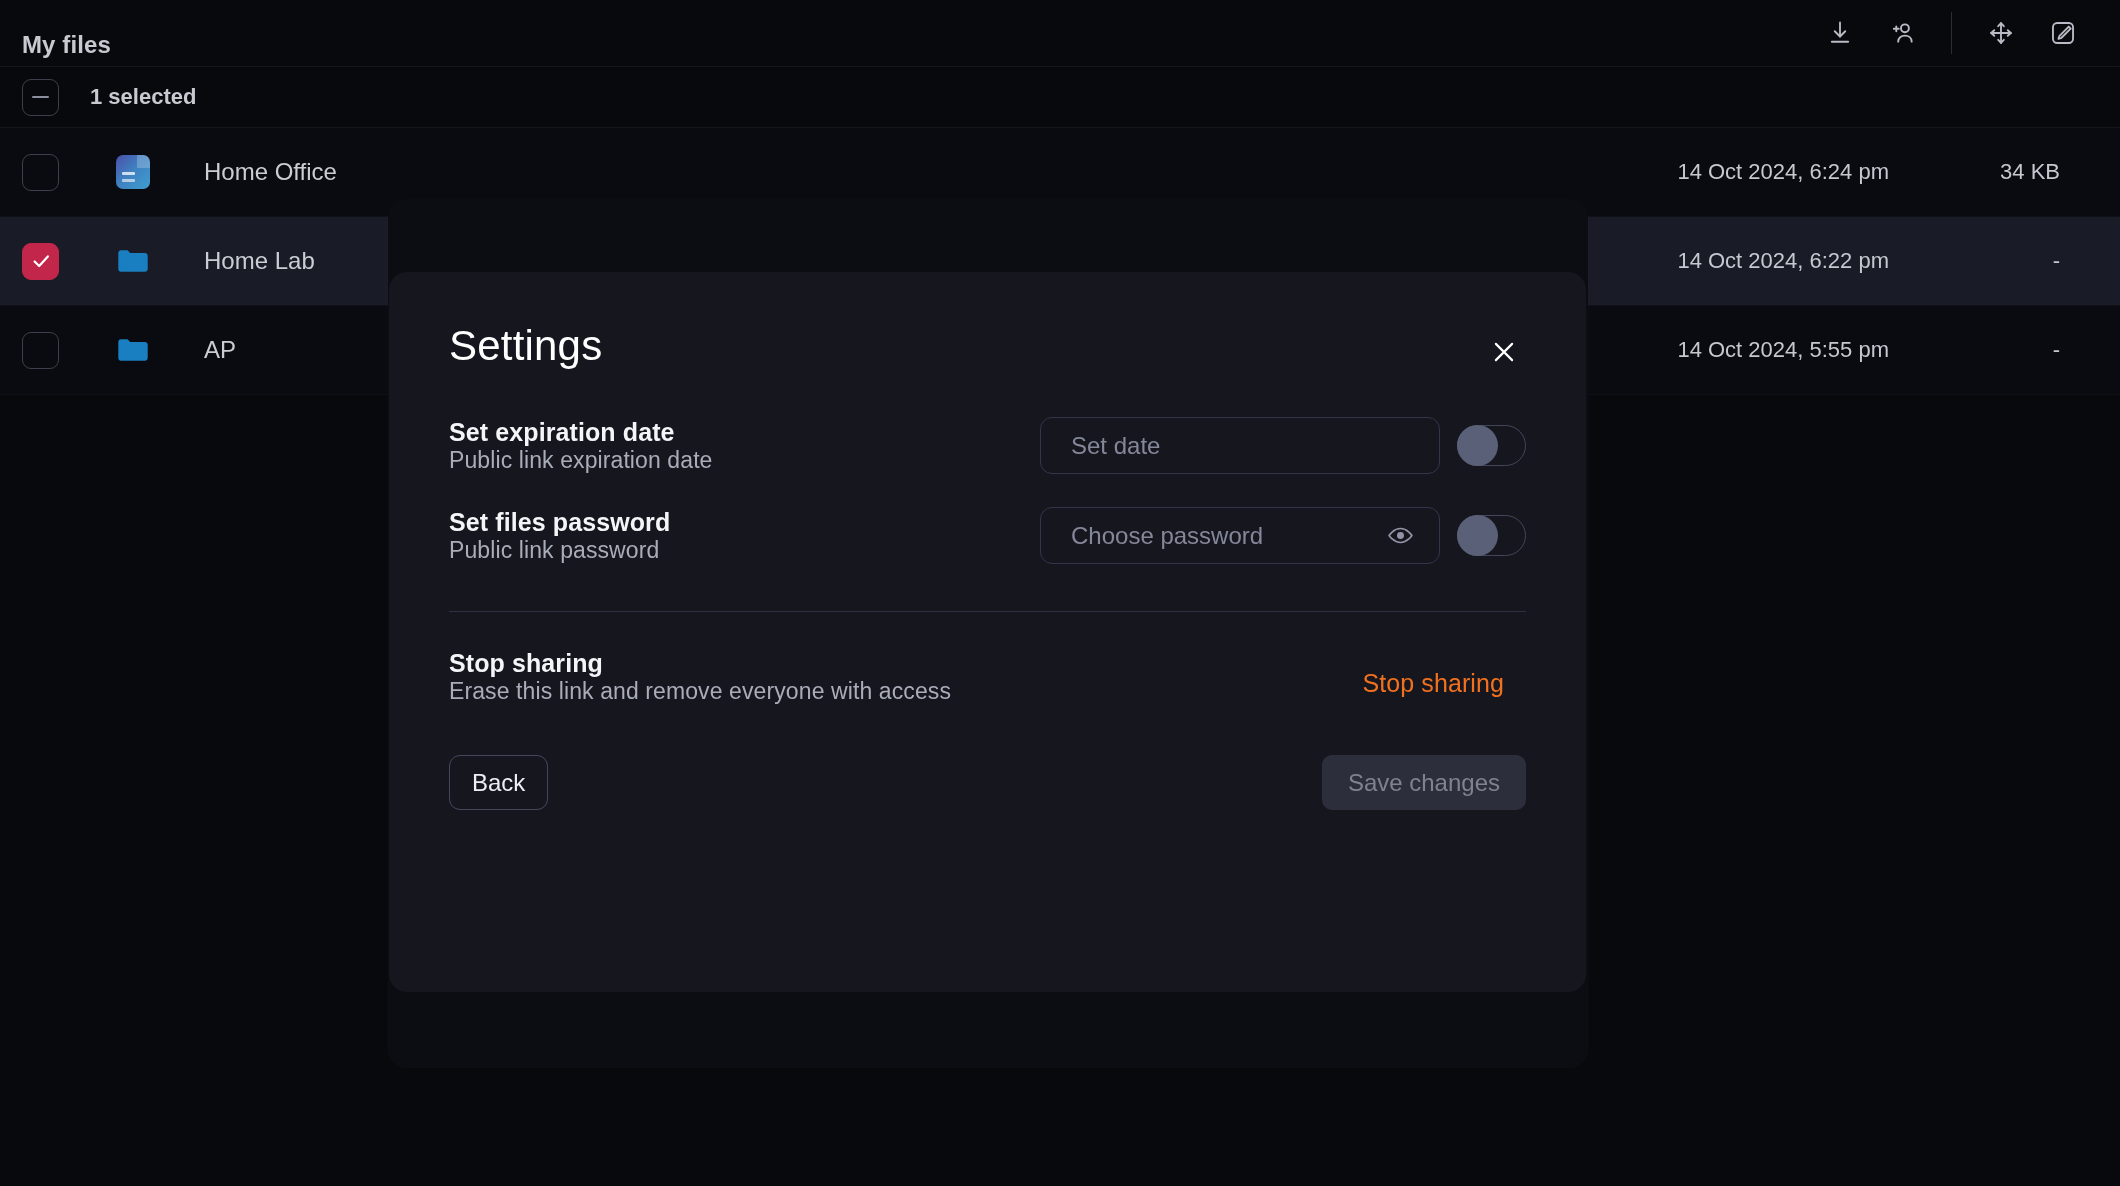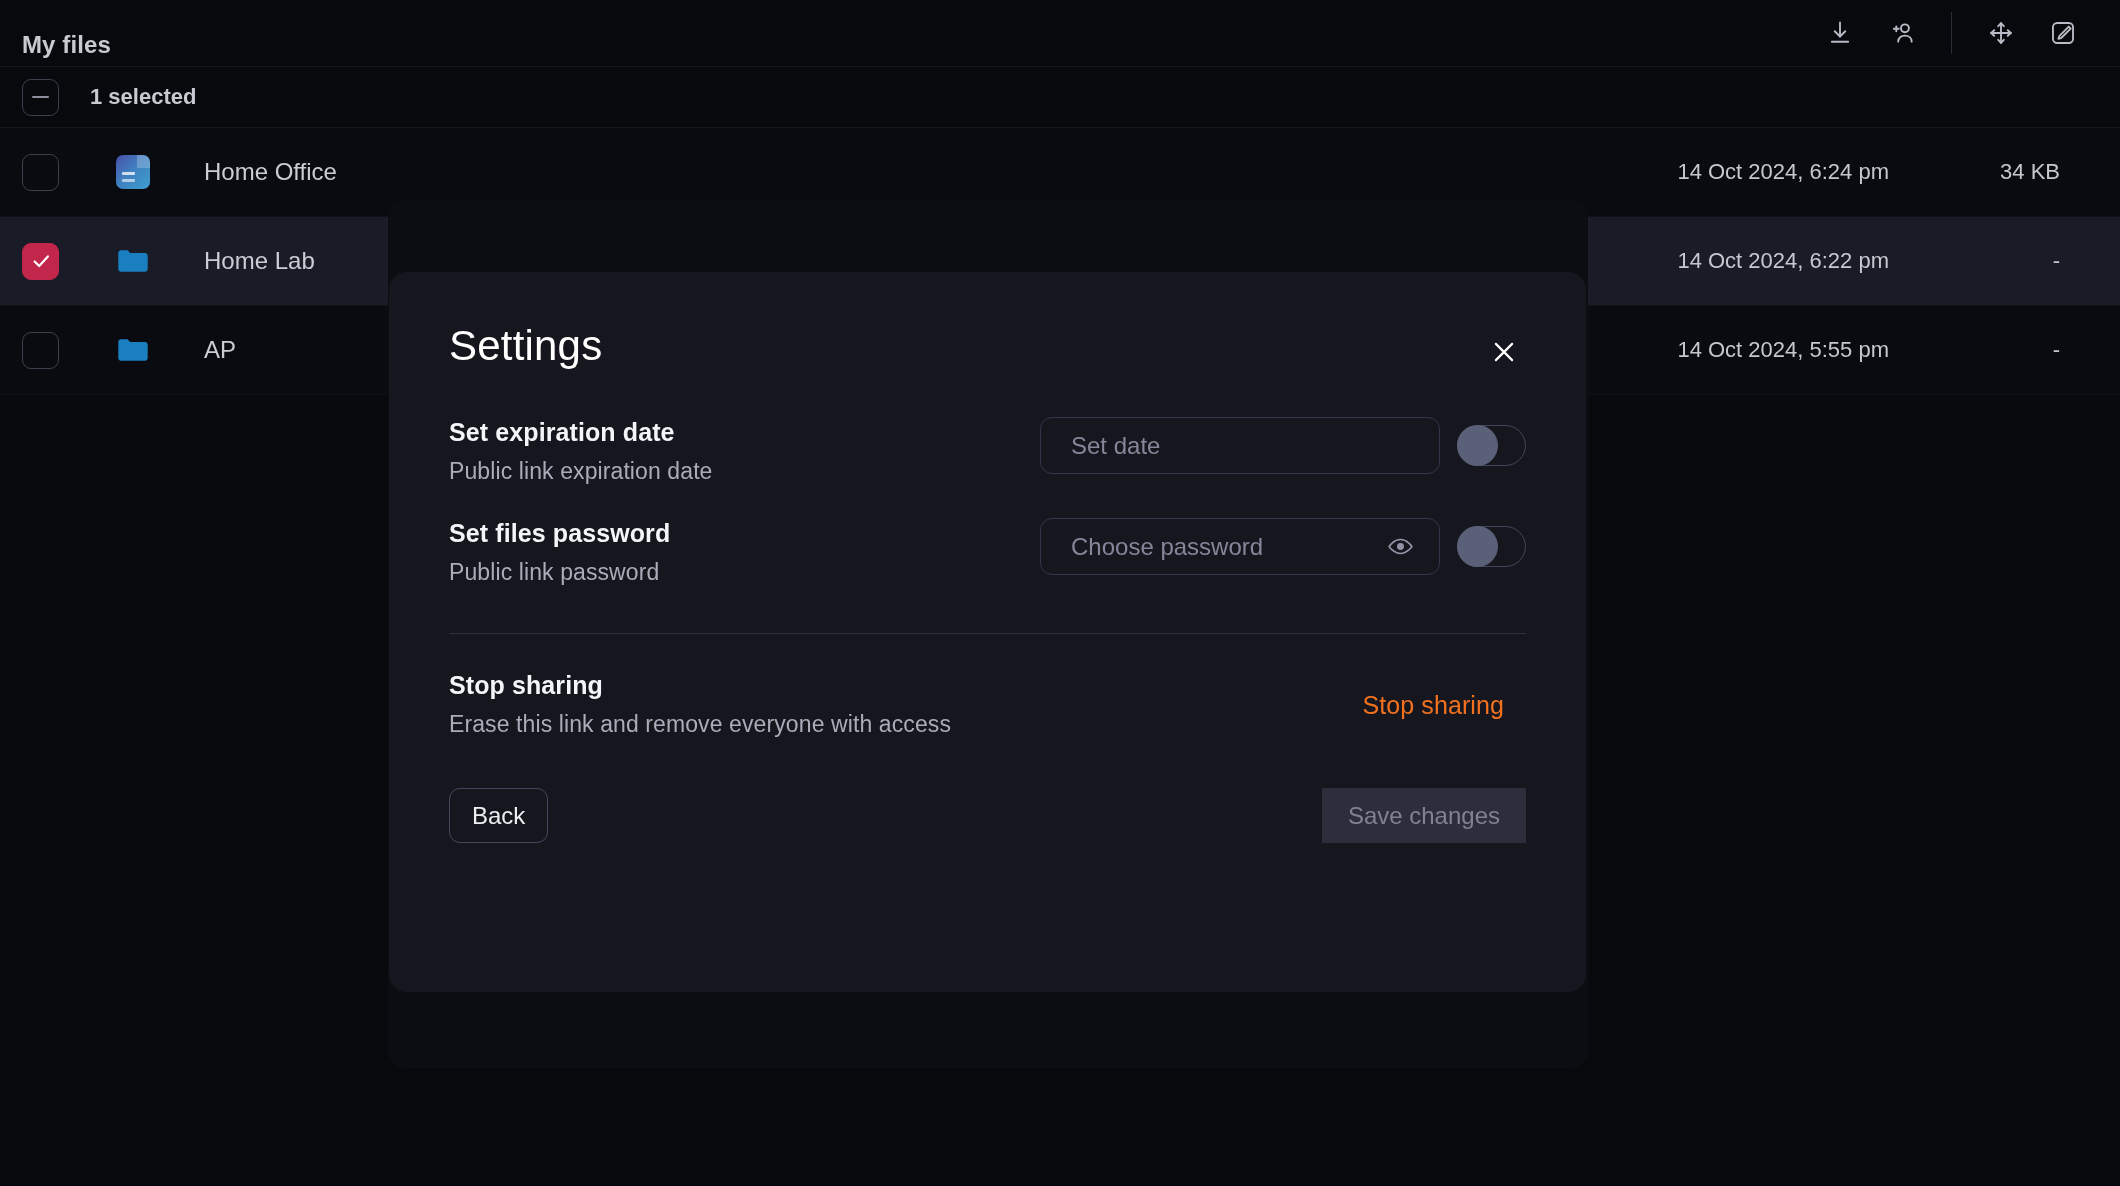--- a/index.html
+++ b/index.html
@@ -118,21 +118,21 @@
   }
 
   
   .setting-row {
     display:flex; align-items:flex-start; justify-content:space-between;
     margin-top:42px;
   }
   .setting-row.second { margin-top:32px; }
   .set-texts { padding-top:2px; }
   .set-label { font-size:25px; font-weight:bold; color:#f4f5f8; letter-spacing:0.1px; }
-  .set-sub { font-size:23px; color:#a9acb9; margin-top:11px; letter-spacing:0.1px; }
+  .set-sub { font-size:23px; color:#a9acb9; letter-spacing:0.1px; }
   .set-ctrl { display:flex; align-items:flex-start; gap:17px; padding-top:1px; }
 
   .field {
     width:400px; height:57px; border:1.4px solid #33354a; border-radius:12px;
     background:transparent; display:flex; align-items:center;
     padding:0 22px 0 30px; cursor:text;
   }
   .field .ph { font-size:24px; color:#84879a; flex:1; }
   .eye-btn { width:34px; height:34px; display:flex; align-items:center; justify-content:center; cursor:pointer; }
 
@@ -156,21 +156,21 @@
   }
 
   .footer { display:flex; align-items:center; justify-content:space-between; margin-top:50px; }
   .btn-back {
     min-width:97px; height:55px; border:1.4px solid #44475c; border-radius:11px;
     background:transparent; color:#eceef3; font-size:24px;
     display:flex; align-items:center; justify-content:center; cursor:pointer;
     padding:0 22px; font-family:"Liberation Sans", sans-serif;
   }
   .btn-save {
-    min-width:186px; height:55px; border:none; border-radius:1px;
+    min-width:186px; height:55px; border:none; border-radius:10px;
     background:#2c2e3c; color:#80838f; font-size:24px;
     display:flex; align-items:center; justify-content:center; cursor:default;
     padding:0 26px; font-family:"Liberation Sans", sans-serif;
   }
 </style>
 </head>
 <body>
 
 <div class="app">
 

